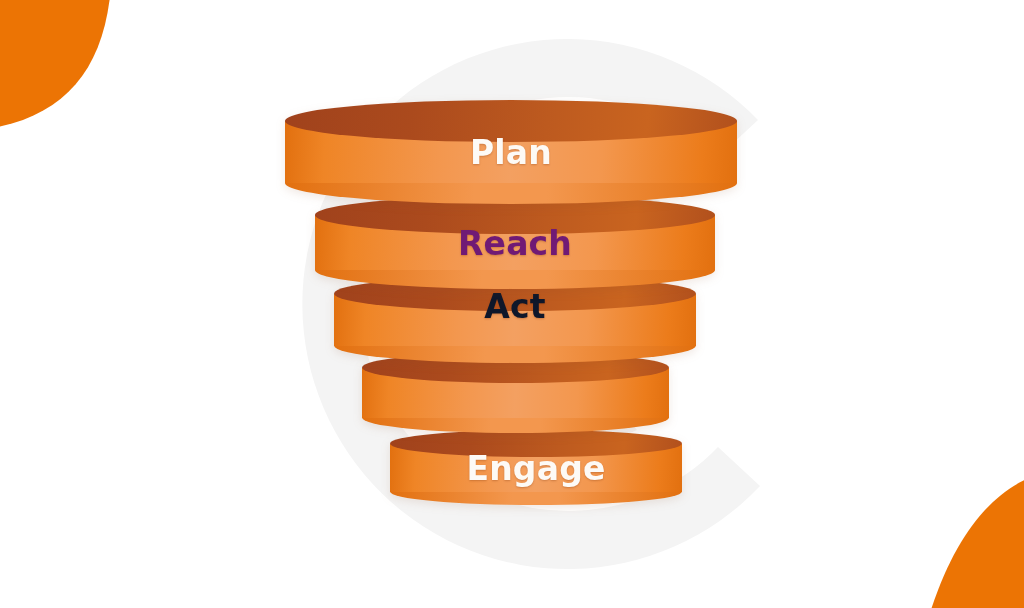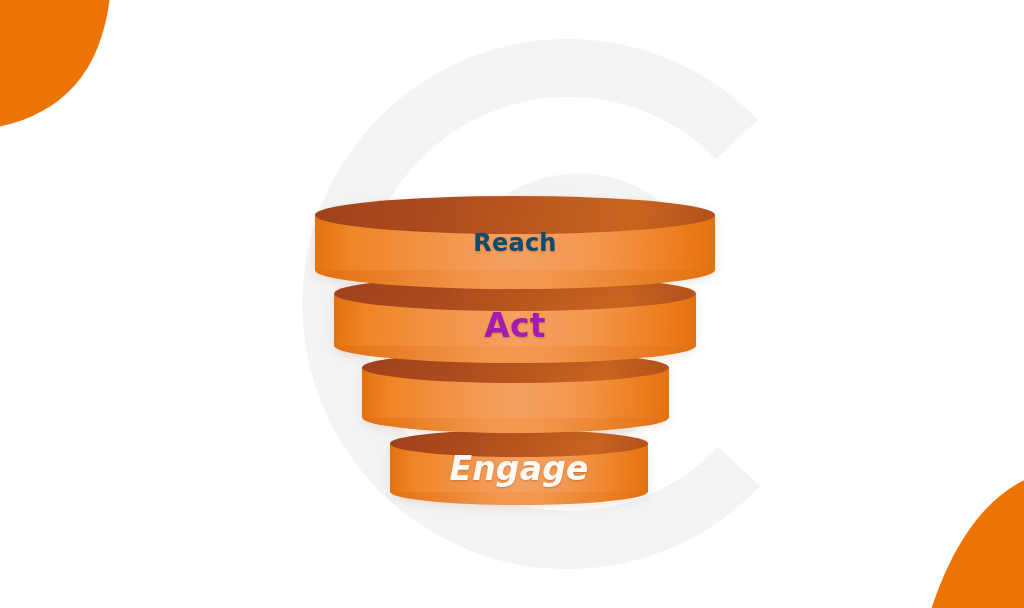--- a/index.html
+++ b/index.html
@@ -70,38 +70,44 @@
 
       <path d="M -40 -40 L 112 -40 C 112 70 64 126 -40 132 Z" fill="#ec7404"></path>
 
       <path d="M 1064 468
                C 1006 476 952 520 920 648
                L 1064 648 Z" fill="#ec7404"></path>
     </g>
   </svg>
 
   <div id="funnel">
+      <div class="disc" style="left: 285px; top: 100px; width: 452px; height: 104px; z-index: 10; filter: drop-shadow(rgba(140, 80, 35, 0.13) 0px 3px 5px);">
+        <div class="bottomcap" style="top: 62px; height: 42px; background: linear-gradient(92deg, rgb(226, 112, 15) 0%, rgb(243, 151, 78) 42%, rgb(243, 151, 78) 58%, rgb(226, 112, 15) 100%);"></div>
+        <div class="body" style="top: 21px; height: 62px; background: linear-gradient(93deg, rgb(226, 112, 15) 0%, rgb(239, 133, 38) 9%, rgb(243, 151, 78) 34%, rgb(243, 160, 97) 50%, rgb(243, 151, 78) 70%, rgb(236, 124, 27) 92%, rgb(226, 112, 15) 100%);"></div>
+        <div class="top" style="height: 42px; background: linear-gradient(96deg, rgb(160, 66, 28) 0%, rgb(171, 74, 29) 28%, rgb(189, 90, 31) 58%, rgb(201, 100, 31) 80%, rgb(177, 80, 29) 100%);"></div>
+        <div class="label" style="font-size: 33px; line-height: 62px; top: 22px; height: 62px; color: rgb(253, 250, 246);">Plan</div>
+      </div>
       <div class="disc" style="left: 315px; top: 196px; width: 400px; height: 93px; z-index: 9; filter: drop-shadow(rgba(140, 80, 35, 0.13) 0px 3px 5px);">
         <div class="bottomcap" style="top: 55px; height: 38px; background: linear-gradient(92deg, rgb(226, 112, 15) 0%, rgb(243, 151, 78) 42%, rgb(243, 151, 78) 58%, rgb(226, 112, 15) 100%);"></div>
         <div class="body" style="top: 19px; height: 55px; background: linear-gradient(93deg, rgb(226, 112, 15) 0%, rgb(239, 133, 38) 9%, rgb(243, 151, 78) 34%, rgb(243, 160, 97) 50%, rgb(243, 151, 78) 70%, rgb(236, 124, 27) 92%, rgb(226, 112, 15) 100%);"></div>
         <div class="top" style="height: 38px; background: linear-gradient(96deg, rgb(160, 66, 28) 0%, rgb(171, 74, 29) 28%, rgb(189, 90, 31) 58%, rgb(201, 100, 31) 80%, rgb(177, 80, 29) 100%);"></div>
-        <div class="label" style="font-size: 24px; line-height: 55px; top: 20px; height: 55px; color: #0c4a6e;">Reach</div>
+        <div class="label" style="font-size: 33px; line-height: 55px; top: 20px; height: 55px; color: #701a75;">Reach</div>
       </div>
       <div class="disc" style="left: 334px; top: 276px; width: 362px; height: 87px; z-index: 8; filter: drop-shadow(rgba(140, 80, 35, 0.13) 0px 3px 5px);">
         <div class="bottomcap" style="top: 52px; height: 35px; background: linear-gradient(92deg, rgb(226, 112, 15) 0%, rgb(243, 151, 78) 42%, rgb(243, 151, 78) 58%, rgb(226, 112, 15) 100%);"></div>
         <div class="body" style="top: 17.5px; height: 52px; background: linear-gradient(93deg, rgb(226, 112, 15) 0%, rgb(239, 133, 38) 9%, rgb(243, 151, 78) 34%, rgb(243, 160, 97) 50%, rgb(243, 151, 78) 70%, rgb(236, 124, 27) 92%, rgb(226, 112, 15) 100%);"></div>
         <div class="top" style="height: 35px; background: linear-gradient(96deg, rgb(160, 66, 28) 0%, rgb(171, 74, 29) 28%, rgb(189, 90, 31) 58%, rgb(201, 100, 31) 80%, rgb(177, 80, 29) 100%);"></div>
-        <div class="label" style="font-size: 33px; line-height: 52px; top: 24px; height: 52px; color: #a21caf;">Act</div>
+        <div class="label" style="font-size: 33px; line-height: 52px; top: 5px; height: 52px; color: #0f172a;">Act</div>
       </div>
       <div class="disc" style="left: 362px; top: 352px; width: 307px; height: 81px; z-index: 7; filter: drop-shadow(rgba(140, 80, 35, 0.13) 0px 3px 5px);">
         <div class="bottomcap" style="top: 50px; height: 31px; background: linear-gradient(92deg, rgb(226, 112, 15) 0%, rgb(243, 151, 78) 42%, rgb(243, 151, 78) 58%, rgb(226, 112, 15) 100%);"></div>
         <div class="body" style="top: 15.5px; height: 50px; background: linear-gradient(93deg, rgb(226, 112, 15) 0%, rgb(239, 133, 38) 9%, rgb(243, 151, 78) 34%, rgb(243, 160, 97) 50%, rgb(243, 151, 78) 70%, rgb(236, 124, 27) 92%, rgb(226, 112, 15) 100%);"></div>
         <div class="top" style="height: 31px; background: linear-gradient(96deg, rgb(160, 66, 28) 0%, rgb(171, 74, 29) 28%, rgb(189, 90, 31) 58%, rgb(201, 100, 31) 80%, rgb(177, 80, 29) 100%);"></div>
       </div>
-      <div class="disc" style="left: 390px; top: 430px; width: 258px; height: 75px; z-index: 6; filter: drop-shadow(rgba(140, 80, 35, 0.13) 0px 3px 5px); font-style: italic;">
+      <div class="disc" style="left: 390px; top: 430px; width: 292px; height: 75px; z-index: 6; filter: drop-shadow(rgba(140, 80, 35, 0.13) 0px 3px 5px);">
         <div class="bottomcap" style="top: 48px; height: 27px; background: linear-gradient(92deg, rgb(226, 112, 15) 0%, rgb(243, 151, 78) 42%, rgb(243, 151, 78) 58%, rgb(226, 112, 15) 100%);"></div>
         <div class="body" style="top: 13.5px; height: 48px; background: linear-gradient(93deg, rgb(226, 112, 15) 0%, rgb(239, 133, 38) 9%, rgb(243, 151, 78) 34%, rgb(243, 160, 97) 50%, rgb(243, 151, 78) 70%, rgb(236, 124, 27) 92%, rgb(226, 112, 15) 100%);"></div>
         <div class="top" style="height: 27px; background: linear-gradient(96deg, rgb(160, 66, 28) 0%, rgb(171, 74, 29) 28%, rgb(189, 90, 31) 58%, rgb(201, 100, 31) 80%, rgb(177, 80, 29) 100%);"></div>
         <div class="label" style="font-size: 33px; line-height: 48px; top: 14.5px; height: 48px; color: rgb(253, 250, 246);">Engage</div>
       </div>
     </div>
 
 </div>
 
 </body></html>

